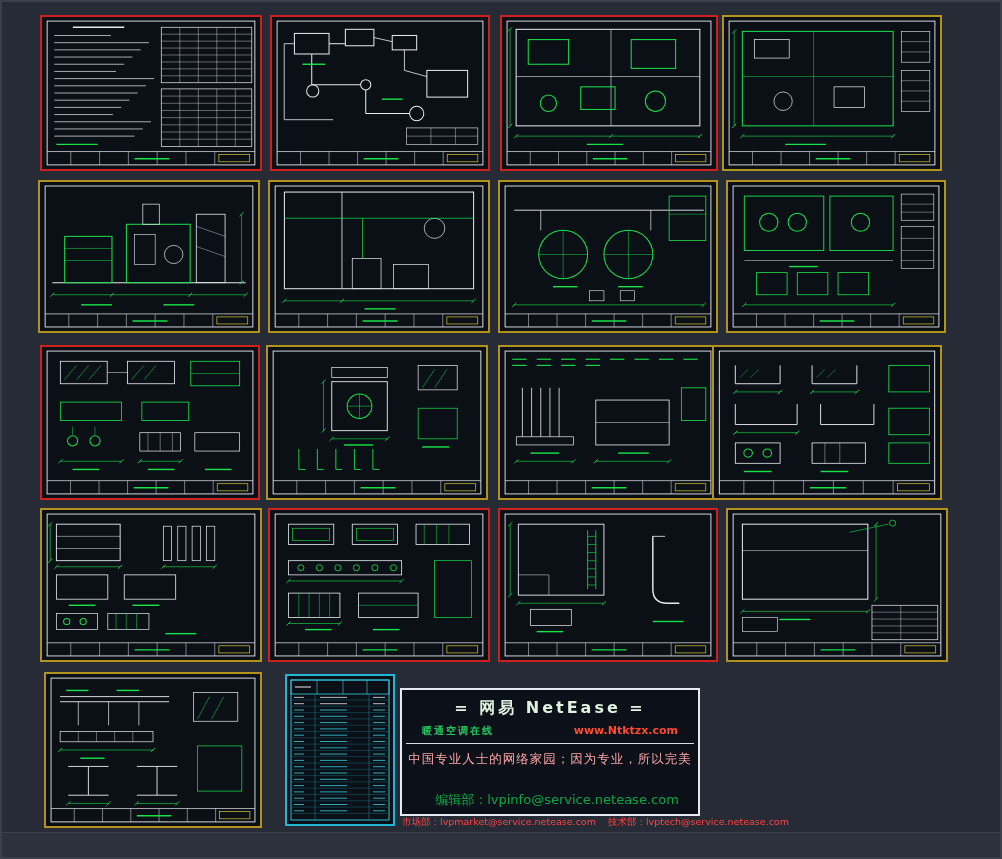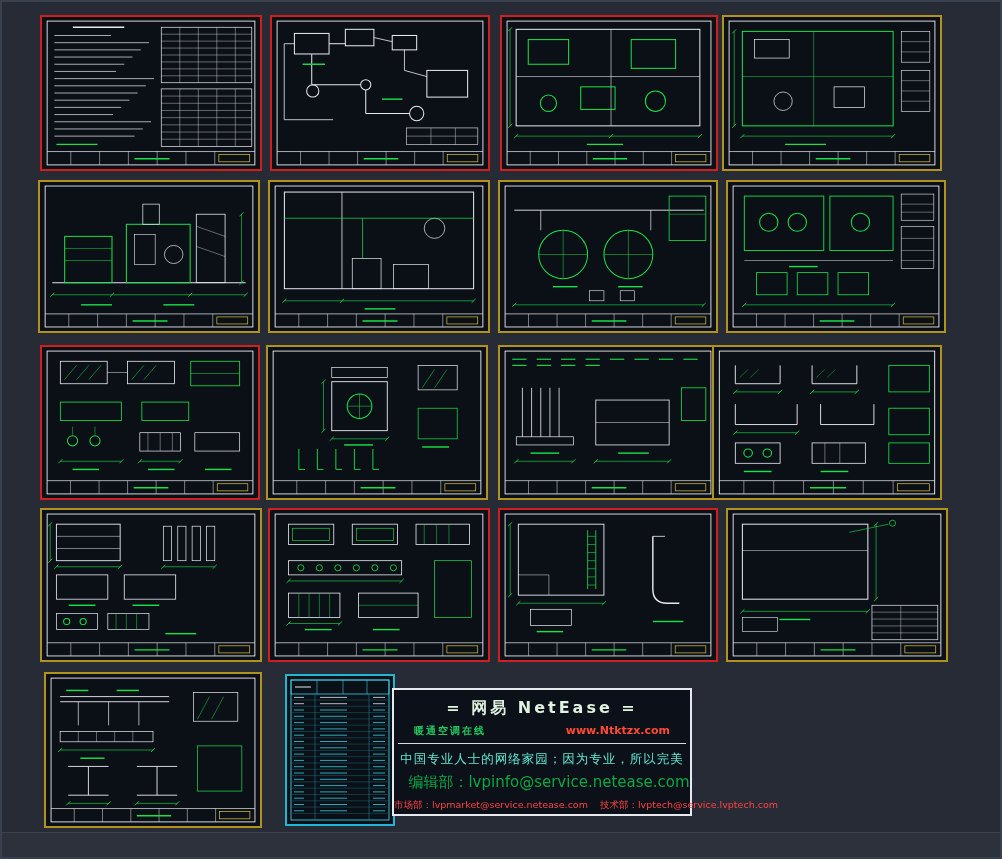--- a/index.html
+++ b/index.html
@@ -9,29 +9,29 @@
     font-family:"DejaVu Sans","Liberation Sans",sans-serif;
   }
   .edge{position:absolute;inset:0;border:2px solid #3a404c;pointer-events:none;}
   .bottom-strip{position:absolute;left:0;right:0;bottom:0;height:26px;background:#2c313c;border-top:1px solid #3b414d;}
   .sheet-grid{position:absolute;inset:0;}
   .sheet{position:absolute;background:#0b0f16;border:2px solid #888;box-sizing:border-box;}
   .sheet svg{display:block;width:100%;height:100%;}
   .b-red{border-color:#cf1f1f;}
   .b-yellow{border-color:#b1921c;}
   .b-cyan{border-color:#21b6d6;}
-  .banner{position:absolute;left:392px;top:688px;width:300px;height:128px;
+  .banner{position:absolute;left:400px;top:688px;width:300px;height:128px;
     border:2px solid #e6e9ee;background:#0c1019;box-sizing:border-box;}
   .b-title{margin-top:8px;text-align:center;font-size:16px;letter-spacing:3px;color:#dff3df;font-weight:bold;}
   .b-row{display:flex;justify-content:space-between;align-items:baseline;padding:0 20px;margin-top:5px;}
   .b-site{color:#22c55e;font-size:10px;font-weight:bold;letter-spacing:2px;}
   .b-url{color:#ff4a33;font-size:11px;font-weight:bold;}
   .b-divider{border-top:1px solid #d9dde2;margin:5px 4px 0 4px;}
-  .b-slogan{margin-top:7px;text-align:center;color:#5eead4;font-size:12.5px;letter-spacing:1px;}
-  .b-edit{margin-top:5px;text-align:center;color:#0aa844;font-size:15px;padding-left:14px;}
+  .b-slogan{margin-top:7px;text-align:center;color:#fca5a5;font-size:12.5px;letter-spacing:1px;}
+  .b-edit{margin-top:23px;text-align:center;color:#0aa844;font-size:13px;padding-left:14px;}
   .b-contacts{margin-top:7px;display:flex;justify-content:space-between;gap:12px;color:#ff4343;font-size:9.5px;white-space:nowrap;}
 </style>
 </head>
 <body>
 
 <div class="sheet-grid">
     <div class="sheet b-red" style="left: 40px; top: 15px; width: 222px; height: 156px;">
       <svg viewBox="0 0 212 148" preserveAspectRatio="none">
         <rect x="5" y="4" width="202" height="140" fill="none" stroke="#e6e9ee" stroke-width="0.9"></rect>
         <line x1="5" y1="131" x2="207" y2="131" stroke="#e6e9ee" stroke-width="0.7"></line>
@@ -781,18 +781,18 @@
   <div class="b-title">= 网易 NetEase =</div>
   <div class="b-row">
     <span class="b-site">暖通空调在线</span>
     <span class="b-url">www.Ntktzx.com</span>
   </div>
   <div class="b-divider"></div>
   <div class="b-slogan">中国专业人士的网络家园；因为专业，所以完美</div>
   <div class="b-edit">编辑部：lvpinfo@service.netease.com</div>
   <div class="b-contacts">
     <span>市场部：lvpmarket@service.netease.com</span>
-    <span>技术部：lvptech@service.lvptech.com</span>
+    <span>技术部：lvptech@service.netease.com</span>
   </div>
 </div>
 
 <div class="bottom-strip"></div>
 <div class="edge"></div>
 
 </body></html>

